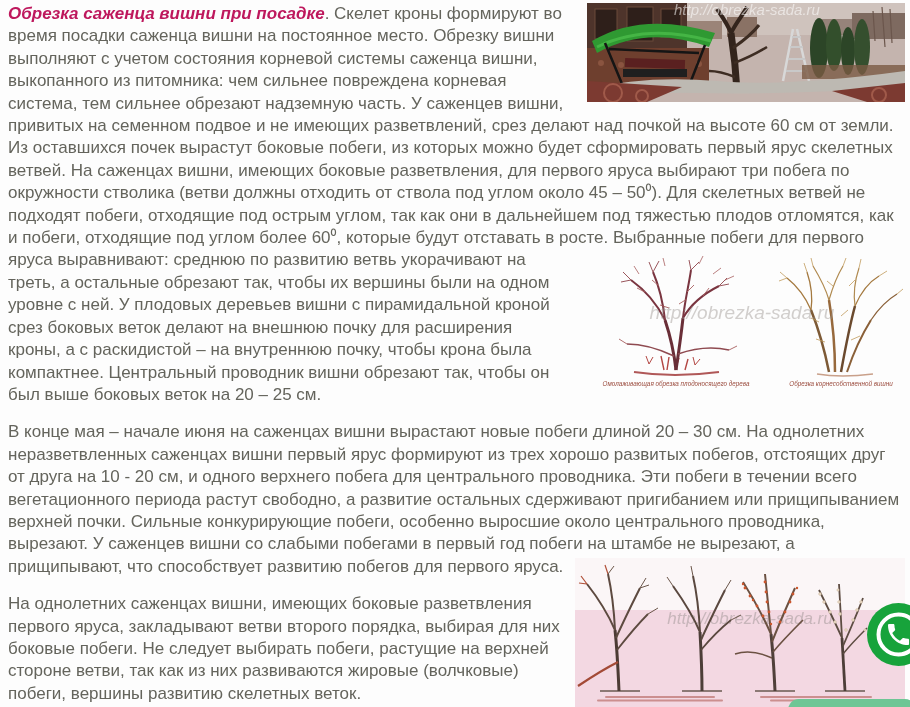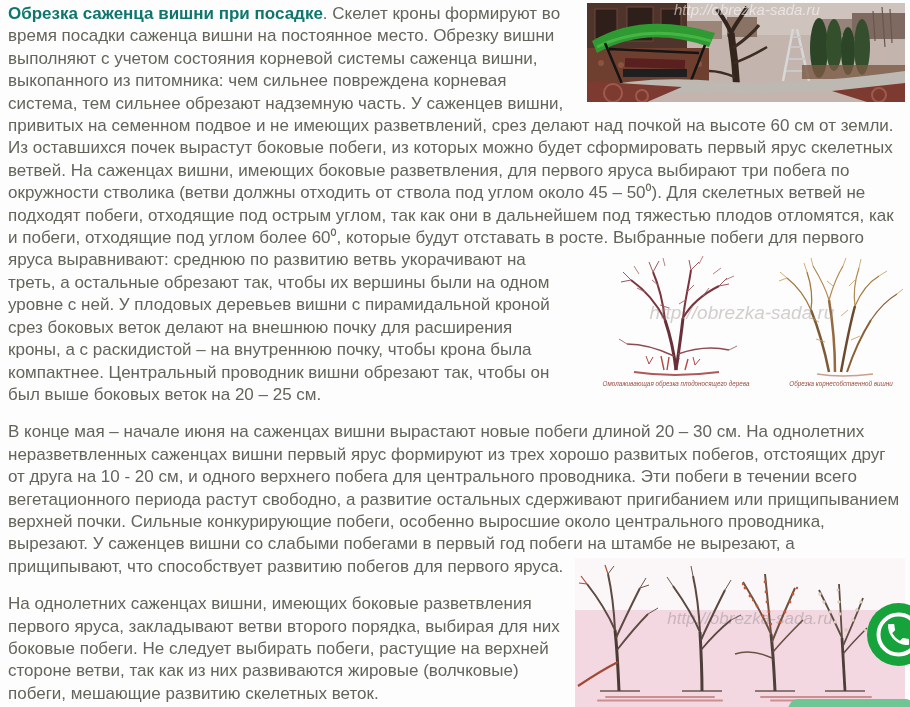--- a/index.html
+++ b/index.html
@@ -10,21 +10,21 @@
     background:#fdfdfd;
     font-family:"Liberation Sans",sans-serif;
   }
   .page{
     padding:3px 5px 0 8px;
     font-size:17px;
     line-height:22.4px;
     color:#64645c;
   }
   .page p{margin:0 0 15px 0;}
-  b.lead{color:#0f766e;}
+  b.lead{color:#be185d;font-style:italic;}
   .f{float:right;position:relative;overflow:hidden;display:block;font-style:italic;}
   .f-photo{width:318px;height:99px;margin:0 0 5px 10px;}
   .f-mid{width:326px;height:143px;margin:3px 0 6px 10px;}
   .f-bottom{width:330px;height:150px;margin:2px 0 4px 10px;}
   .f svg{display:block;}
   .phone-btn{
     position:absolute;left:867px;top:603px;width:63px;height:63px;
     cursor:pointer;
   }
   .pill{
@@ -191,21 +191,21 @@
           <rect x="22" y="141.5" width="126" height="2" rx="1"></rect>
         </g>
         <g fill="rgba(165,70,60,0.5)">
           <rect x="185" y="138" width="112" height="2" rx="1"></rect>
           <rect x="195" y="141.5" width="92" height="2" rx="1"></rect>
         </g>
       </svg>
     </span><span>вырезают, а прищипывают, что способствует развитию побегов для первого яруса.</span>
   </p>
 
-  <p>На однолетних саженцах вишни, имеющих боковые разветвления первого яруса, закладывают ветви второго порядка, выбирая для них боковые побеги. Не следует выбирать побеги, растущие на верхней стороне ветви, так как из них развиваются жировые (волчковые) побеги, мешающие развитию скелетных веток.</p>
+  <p>На однолетних саженцах вишни, имеющих боковые разветвления первого яруса, закладывают ветви второго порядка, выбирая для них боковые побеги. Не следует выбирать побеги, растущие на верхней стороне ветви, так как из них развиваются жировые (волчковые) побеги, вершины развитию скелетных веток.</p>
 
 </div>
 
 <div class="phone-btn">
   <svg width="63" height="63" viewBox="0 0 63 63">
     <circle cx="31.5" cy="31.5" r="31.5" fill="#17a33b"></circle>
     <circle cx="31.5" cy="31.5" r="20" fill="none" stroke="#ffffff" stroke-width="4"></circle>
     <path transform="translate(17.5,17.5) scale(1.17)" fill="#ffffff" d="M6.62 10.79c1.44 2.83 3.76 5.14 6.59 6.59l2.2-2.21c.27-.27.67-.36 1.02-.24 1.12.37 2.33.57 3.57.57.55 0 1 .45 1 1V20c0 .55-.45 1-1 1-9.39 0-17-7.61-17-17 0-.55.45-1 1-1h3.5c.55 0 1 .45 1 1 0 1.25.2 2.45.57 3.57.11.35.03.74-.25 1.02l-2.2 2.2z"></path>
   </svg>
 </div>

